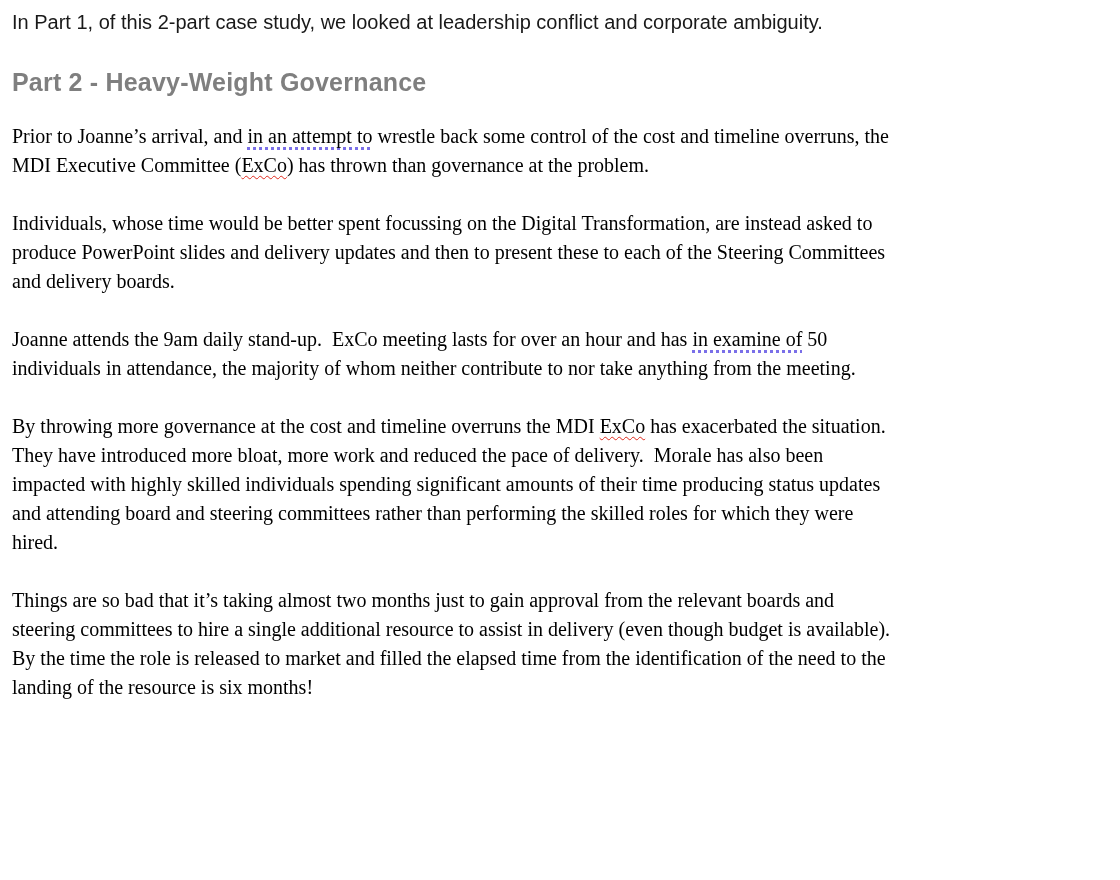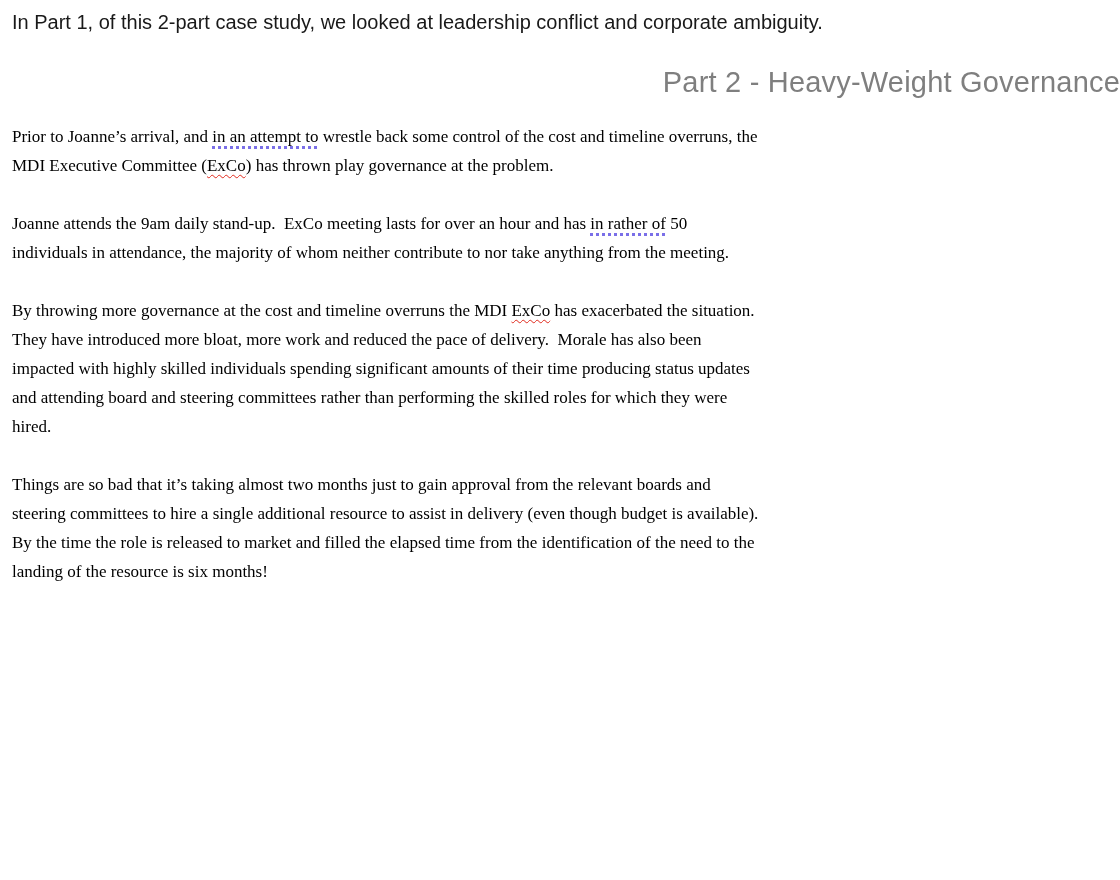--- a/index.html
+++ b/index.html
@@ -22,31 +22,30 @@
   .intro-para {
     font-family: "Liberation Sans", sans-serif;
     font-size: 20px;
     line-height: 33px;
     color: #191919;
     margin: 0 0 20px 0;
     white-space: pre;
   }
   .section-heading {
     font-family: "Liberation Sans", sans-serif;
-    font-size: 29px;
+    font-size: 25px;
     line-height: 35px;
-    font-weight: 400;
+    font-weight: 700;
     color: #7f7f7f;
     margin: 26px 0 22px 0;
     letter-spacing: 0.2px;
-    text-align: right;
   }
   .body-para {
     font-family: "Liberation Serif", serif;
-    font-size: 17px;
+    font-size: 20px;
     line-height: 29px;
     color: #000000;
     margin: 0 0 29px 0;
     white-space: pre;
   }
   .mark-grammar {
     text-decoration-line: underline;
     text-decoration-style: dotted;
     text-decoration-color: #7a6fe8;
     text-decoration-thickness: 2.5px;
@@ -66,25 +65,28 @@
 <body>
 
 <div class="page">
 
   <p class="intro-para"><span>In Part 1, of this 2-part case study, we looked at leadership conflict and corporate ambiguity.</span></p>
 
 
   <h1 class="section-heading">Part 2 - Heavy-Weight Governance</h1>
 
   <p class="body-para"><span>Prior to Joanne’s arrival, and </span><span class="mark-grammar">in an attempt to</span><span> wrestle back some control of the cost and timeline overruns, the
-MDI Executive Committee (</span><span class="mark-spell">ExCo</span><span>) has thrown play governance at the problem.</span></p>
+MDI Executive Committee (</span><span class="mark-spell">ExCo</span><span>) has thrown than governance at the problem.</span></p>
 
 
+  <p class="body-para"><span>Individuals, whose time would be better spent focussing on the Digital Transformation, are instead asked to
+produce PowerPoint slides and delivery updates and then to present these to each of the Steering Committees
+and delivery boards.</span></p>
 
-  <p class="body-para"><span>Joanne attends the 9am daily stand-up.  ExCo meeting lasts for over an hour and has </span><span class="mark-grammar">in rather of</span><span> 50
+  <p class="body-para"><span>Joanne attends the 9am daily stand-up.  ExCo meeting lasts for over an hour and has </span><span class="mark-grammar">in examine of</span><span> 50
 individuals in attendance, the majority of whom neither contribute to nor take anything from the meeting.</span></p>
 
   <p class="body-para"><span>By throwing more governance at the cost and timeline overruns the MDI </span><span class="mark-spell">ExCo</span><span> has exacerbated the situation.
 They have introduced more bloat, more work and reduced the pace of delivery.  Morale has also been
 impacted with highly skilled individuals spending significant amounts of their time producing status updates
 and attending board and steering committees rather than performing the skilled roles for which they were
 hired.</span></p>
 
   <p class="body-para"><span>Things are so bad that it’s taking almost two months just to gain approval from the relevant boards and
 steering committees to hire a single additional resource to assist in delivery (even though budget is available).

